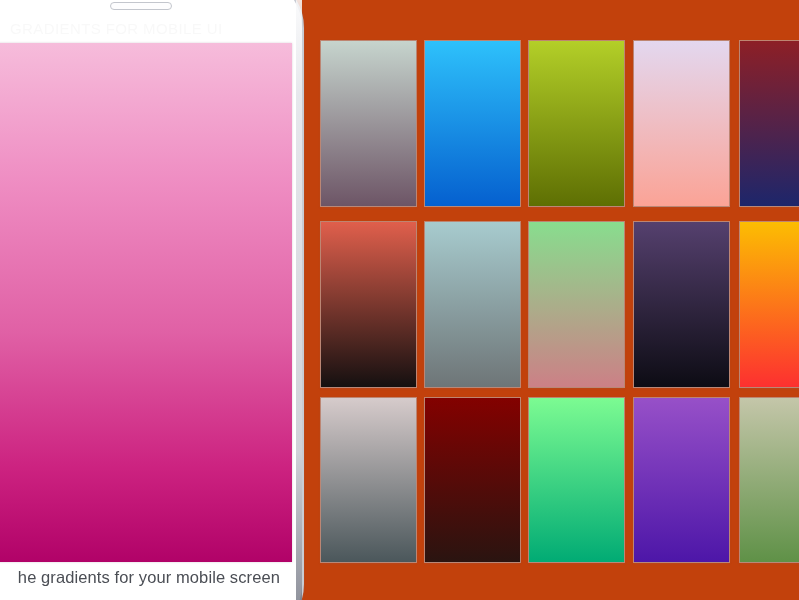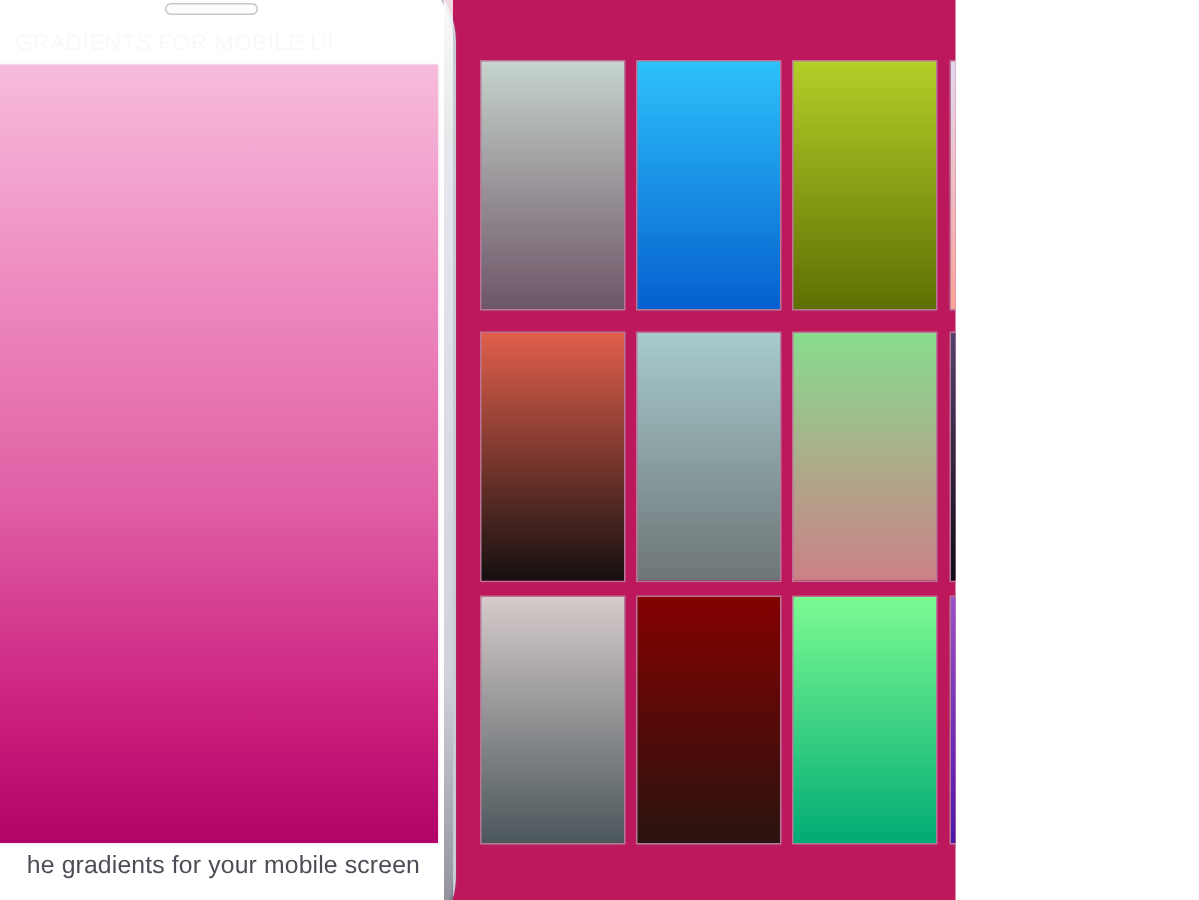--- a/index.html
+++ b/index.html
@@ -11,23 +11,23 @@
     width: 799px;
     height: 600px;
     overflow: hidden;
     font-family: "Liberation Sans", sans-serif;
     position: relative;
   }
 
   #stage {
     position: absolute;
     left: 0; top: 0;
-    width: 637px;
+    width: 799px;
     height: 600px;
-    background: #be185d;
+    background: #c2410c;
     overflow: hidden;
   }
 
   
   .phone-mockup {
     position: absolute;
     left: -310px;
     top: -26px;
     width: 614px;
     height: 664px;

